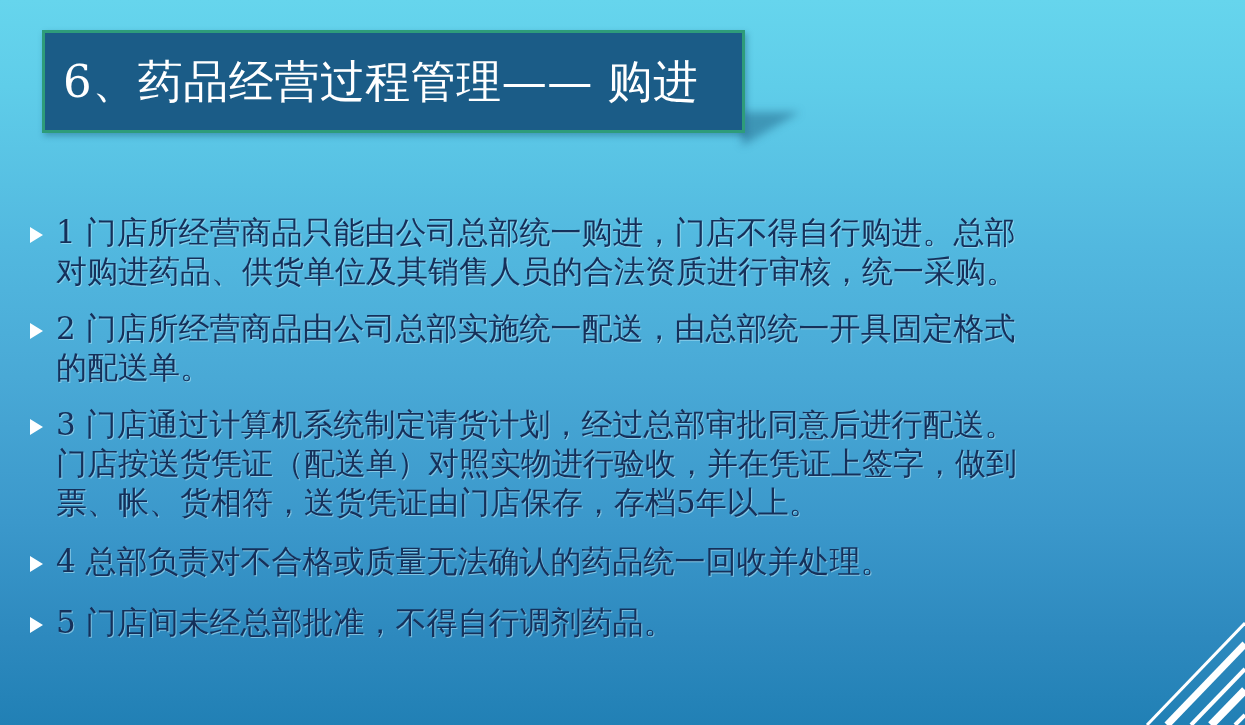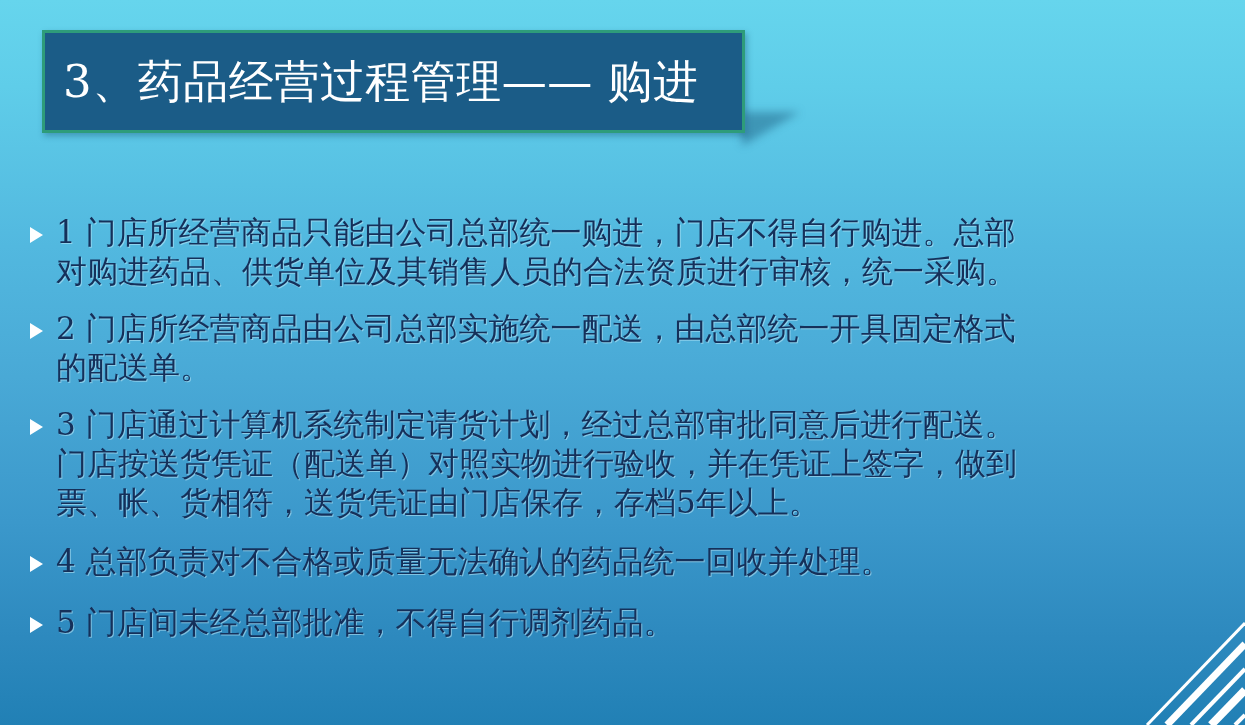--- a/index.html
+++ b/index.html
@@ -123,21 +123,21 @@
   .bullet-row.b4 { margin-bottom: 22px; }
   .bullet-row.b5 { margin-bottom: 0; }
 </style>
 </head>
 <body>
 
 <div class="slide">
 
   <div class="title-shadow"></div>
   <div class="title-banner">
-    <div class="title-text">3、药品经营过程管理—— 购进</div>
+    <div class="title-text">6、药品经营过程管理—— 购进</div>
   </div>
 
   <div class="body-list">
 
     <div class="bullet-row b1">
       <div class="bullet-marker">
         <div class="tri"></div>
       </div>
       <div class="bullet-body">
         <div class="bullet-line">1   门店所经营商品只能由公司总部统一购进，门店不得自行购进。总部</div>

